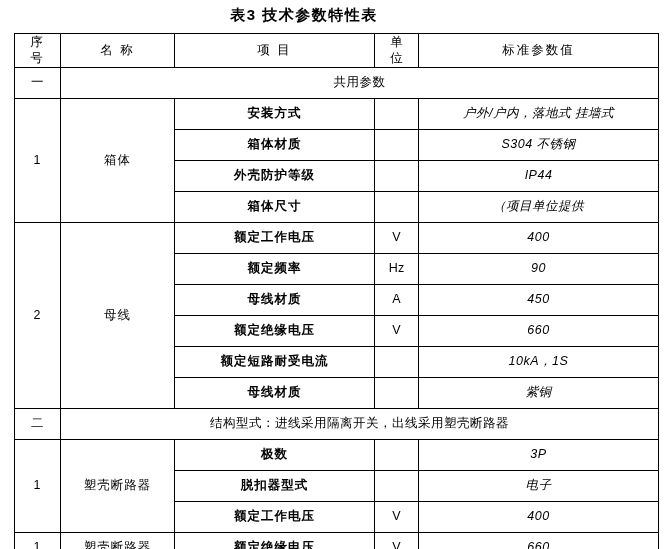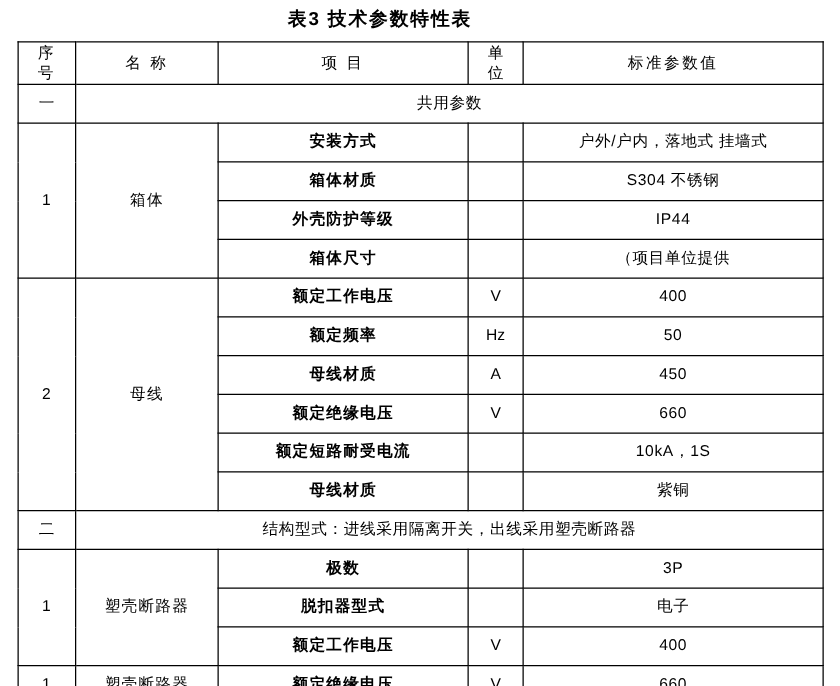--- a/index.html
+++ b/index.html
@@ -60,20 +60,21 @@
   }
   td.group {
     letter-spacing: 1px;
   }
   td.item {
     letter-spacing: 1px;
     font-weight: bold;
   }
   td.value {
     letter-spacing: 0.5px;
+    font-style: italic;
   }
   col.c-no    { width: 46px; }
   col.c-name  { width: 114px; }
   col.c-item  { width: 200px; }
   col.c-unit  { width: 44px; }
   col.c-val   { width: 240px; }
 </style>
 </head>
 <body>
 
@@ -130,21 +131,21 @@
       <tr>
         <td class="group" rowspan="6">2</td>
         <td class="group" rowspan="6">母线</td>
         <td class="item">额定工作电压</td>
         <td>V</td>
         <td class="value">400</td>
       </tr>
       <tr>
         <td class="item">额定频率</td>
         <td>Hz</td>
-        <td class="value">50</td>
+        <td class="value">90</td>
       </tr>
       <tr>
         <td class="item">母线材质</td>
         <td>A</td>
         <td class="value">450</td>
       </tr>
       <tr>
         <td class="item">额定绝缘电压</td>
         <td>V</td>
         <td class="value">660</td>

